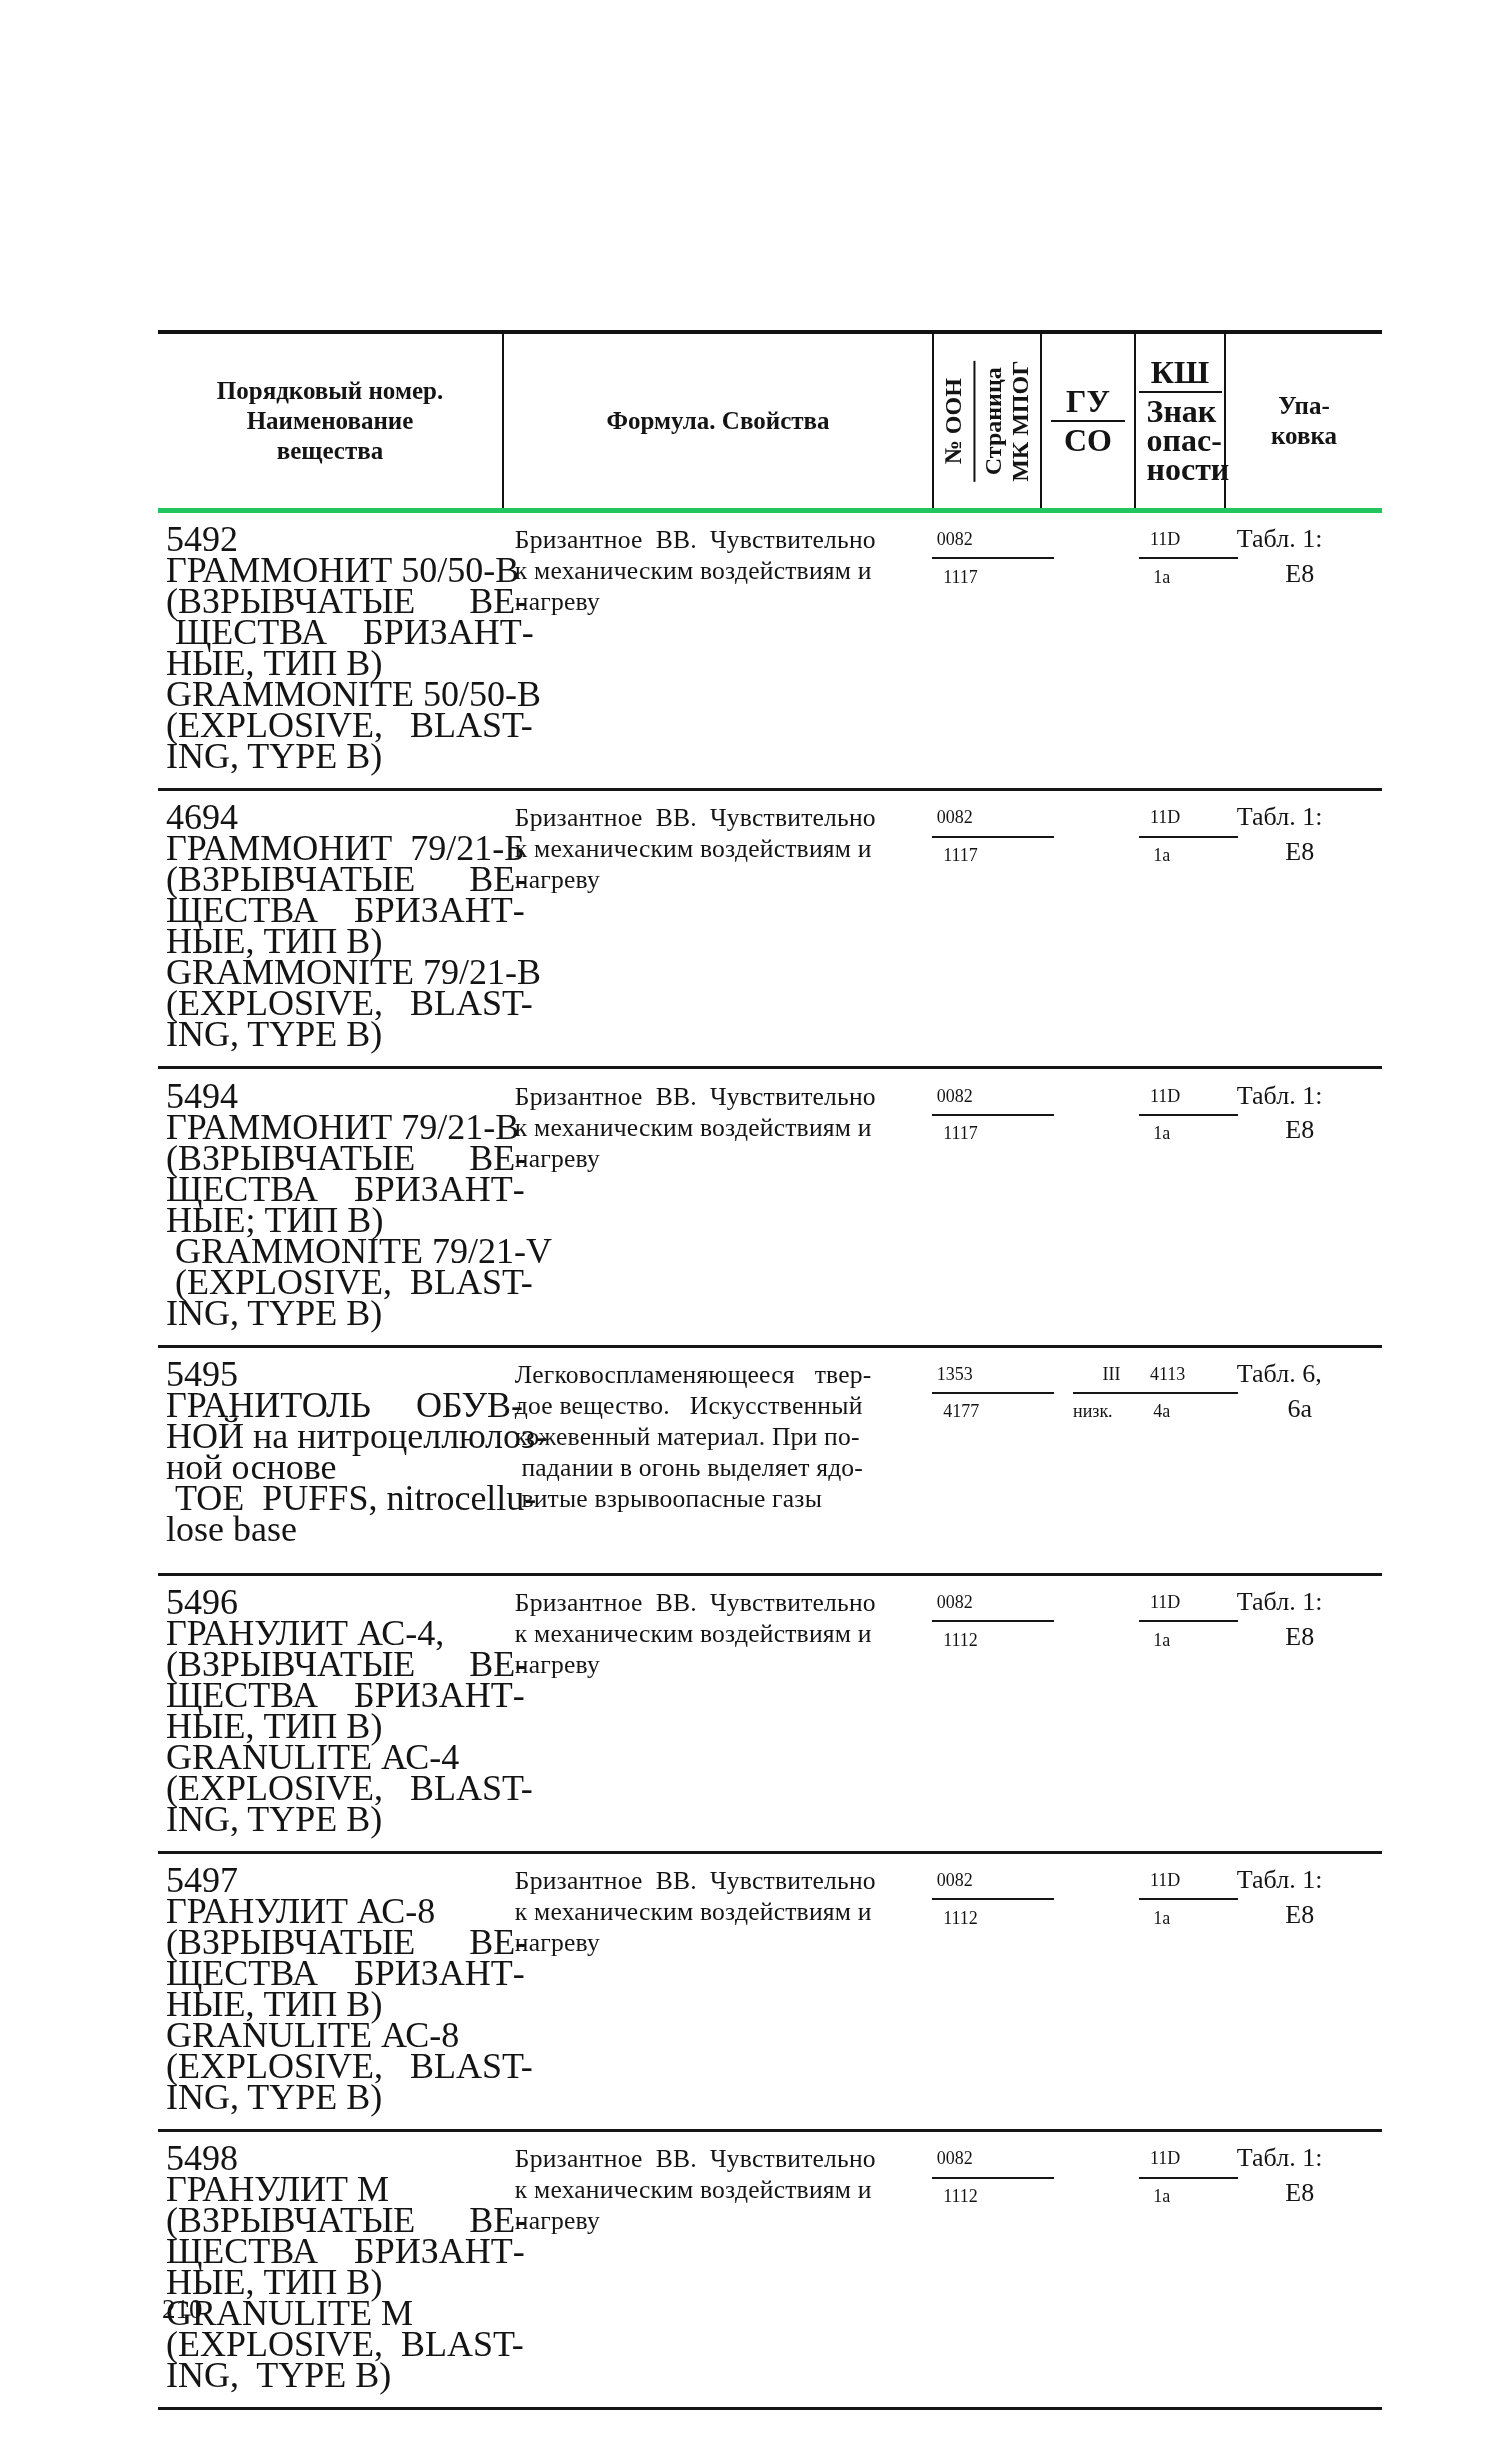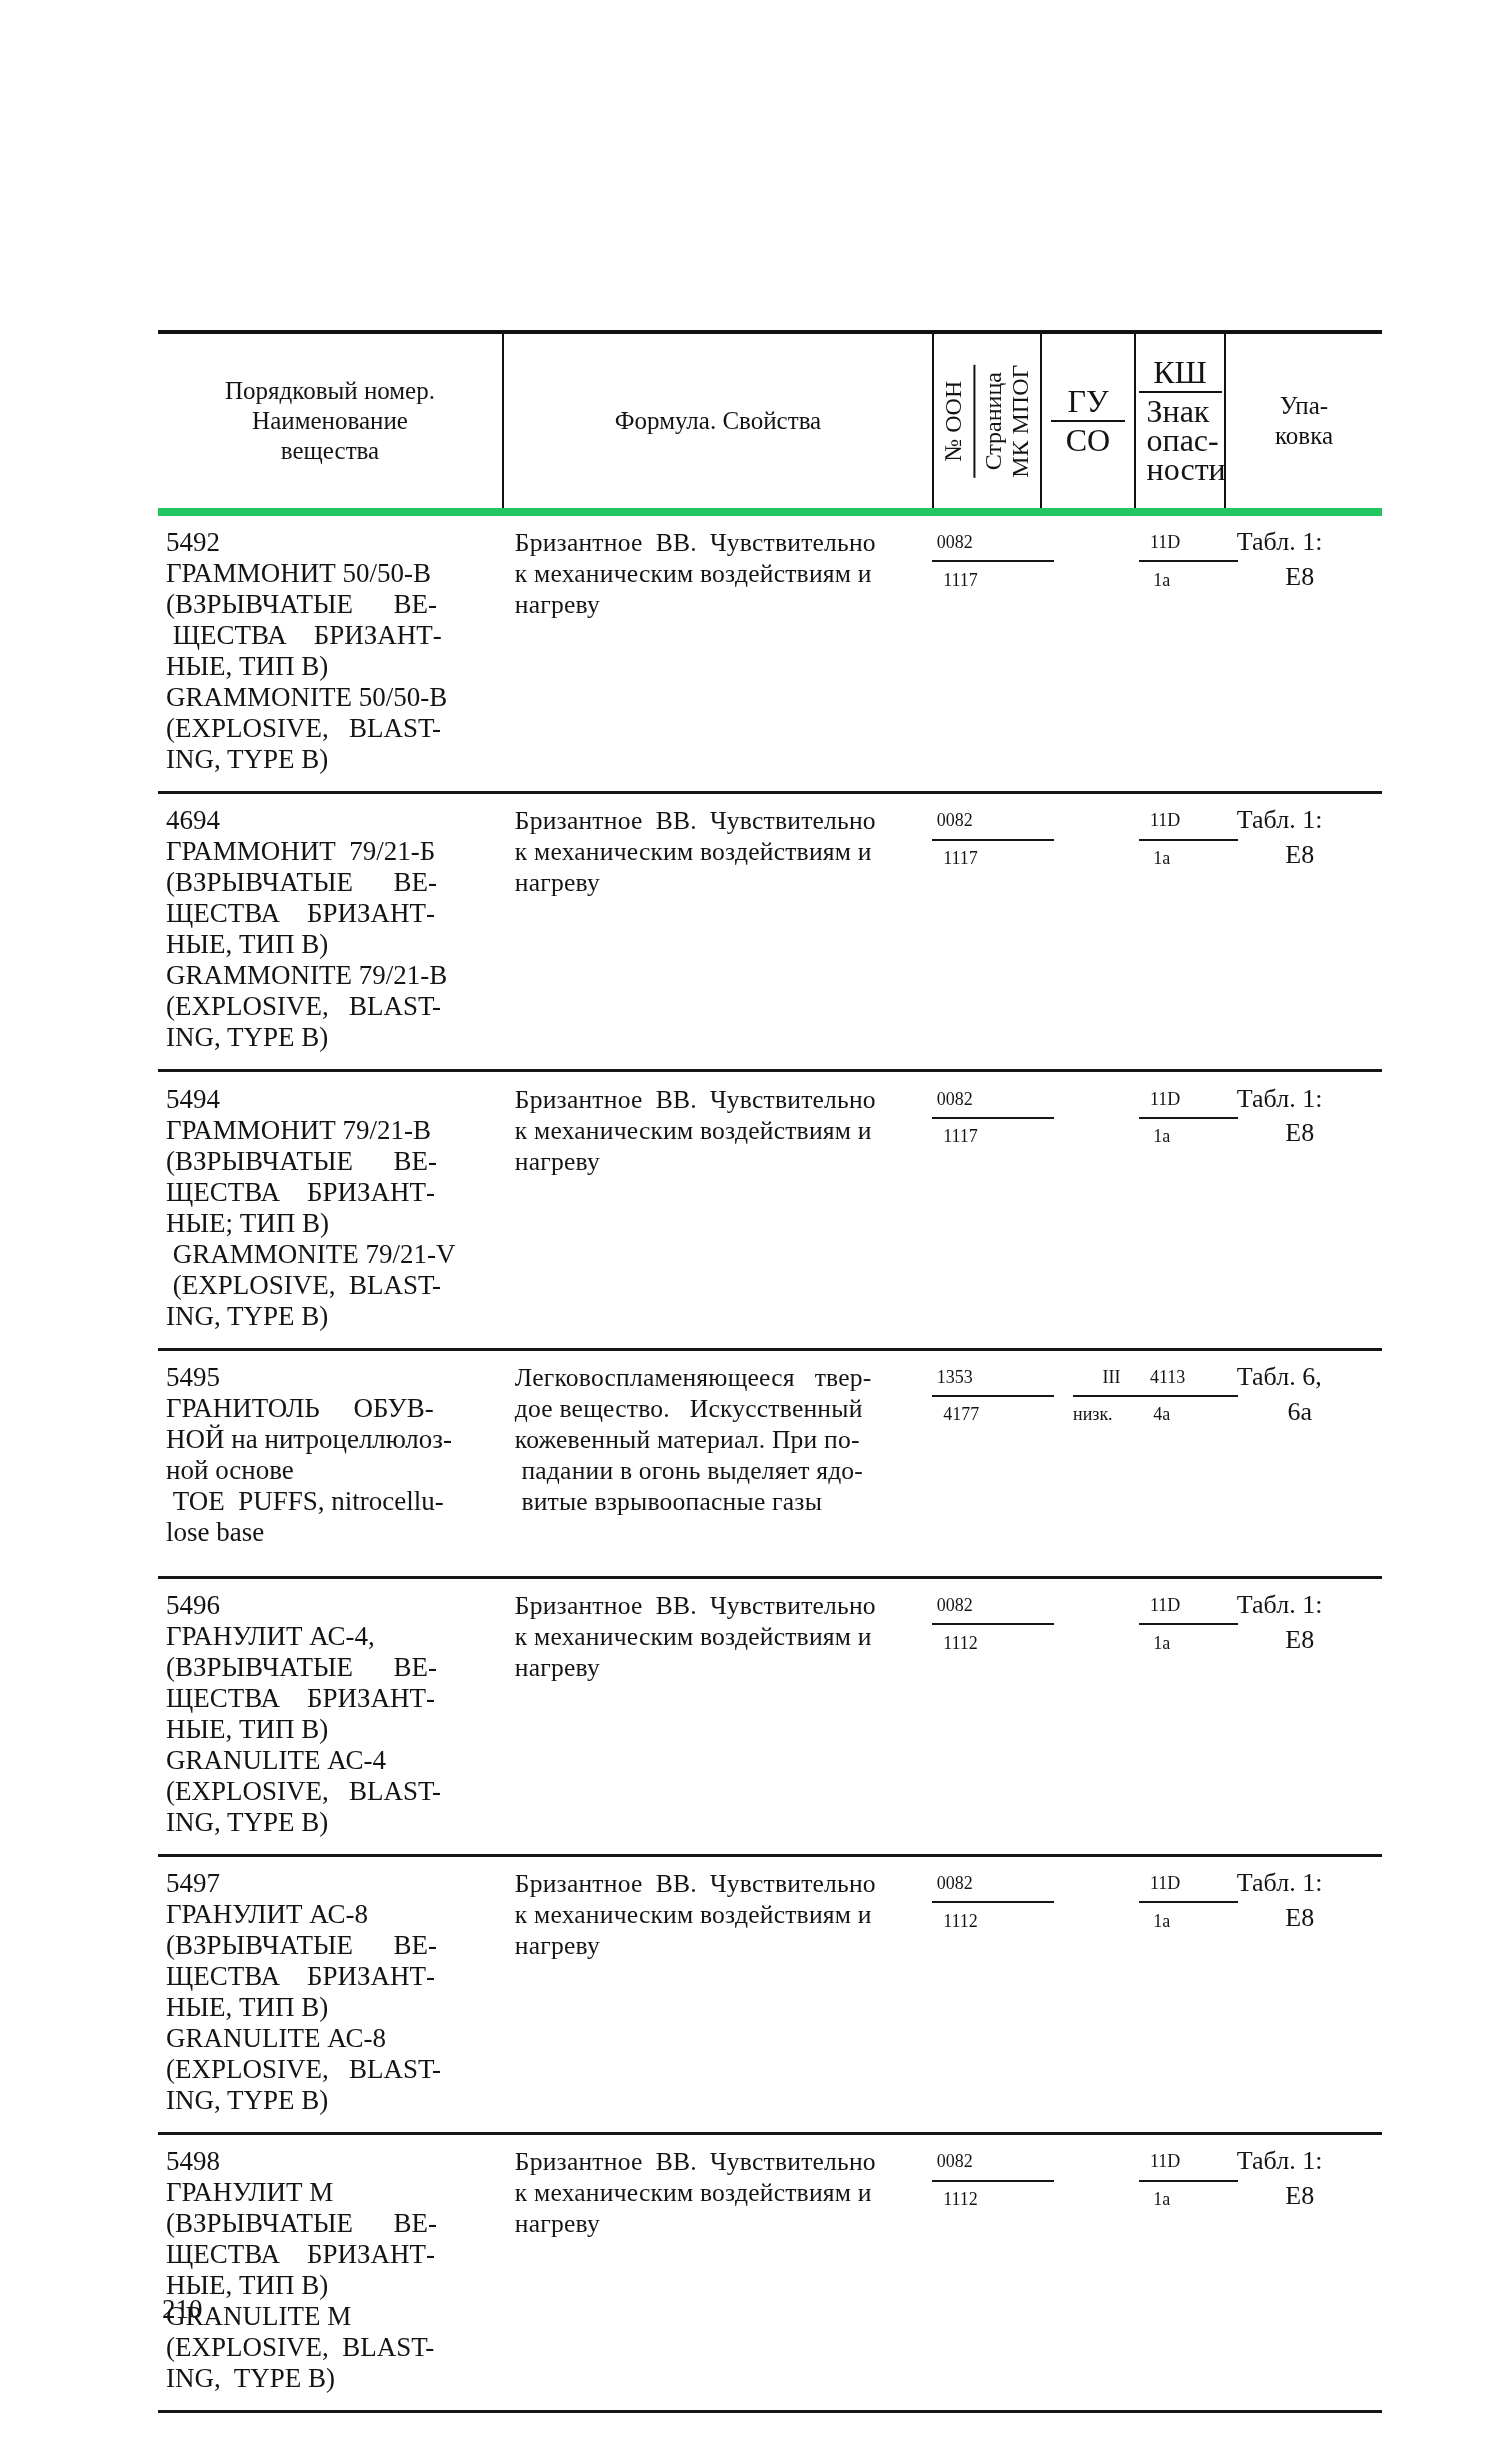--- a/index.html
+++ b/index.html
@@ -6,22 +6,23 @@
   .page {
     position:relative; width:1494px; height:2462px; background:#ffffff;
     font-family:"Liberation Serif","DejaVu Serif",serif; color:#141414;
     overflow:hidden;
   }
   .tbl { position:absolute; left:158px; top:330px; width:1224px; }
 
   
   .thead {
     display:grid; grid-template-columns:344px 430px 108px 94px 90px 158px;
-    border-top:4px solid #121212; border-bottom:8px solid #22c55e;
+    border-top:4px solid #121212; border-bottom:5px solid #22c55e;
     height:174px;
+    font-weight:bold;
   }
   .th { display:flex; align-items:center; justify-content:center; text-align:center;
         font-size:25px; line-height:30px; }
   .th + .th { border-left:2.4px solid #121212; }
   .th .ml { white-space:pre; }
 
   
   .th-rot { position:relative; overflow:visible; }
   .rot { transform:rotate(-90deg); width:157px; }
   .rot .rt { text-align:center; font-size:24px; padding-bottom:4.8px;
@@ -34,21 +35,21 @@
   .hfrac .hb { padding-top:4.8px; text-align:center; white-space:pre; line-height:29px; }
   .hfrac-ksh { width:83px; }
   .hfrac-ksh .hb { text-align:left; padding-left:8px; }
   .hfrac-gu { width:74px; }
 
   
   .row {
     display:grid; grid-template-columns:344px 430px 108px 94px 90px 158px;
     padding:11.2px 0 16px; border-bottom:3.2px solid #161616; min-height:198px;
   }
-  .c1 { padding-left:8px; font-size:27px; line-height:31px; }
+  .c1 { padding-left:8px; font-size:36px; line-height:31px; }
   .c2 { padding-left:12.8px; font-size:25.6px; line-height:31px; letter-spacing:0.2px; }
   .ml { white-space:pre; }
 
   .frac { font-size:18px; line-height:30px; }
   .frac .ft { border-bottom:2.4px solid #161616; padding:0 3.2px 3.2px 4.8px; }
   .frac .fb { padding:2.4px 3.2px 0 11.2px; }
   .un-frac  { width:122px; }
   .gu-frac  { width:77px; margin-left:33px; }
   .gu-frac .ft { text-align:center; padding-left:0; padding-right:0; }
   .gu-frac .fb { text-align:left; padding-left:0; }

